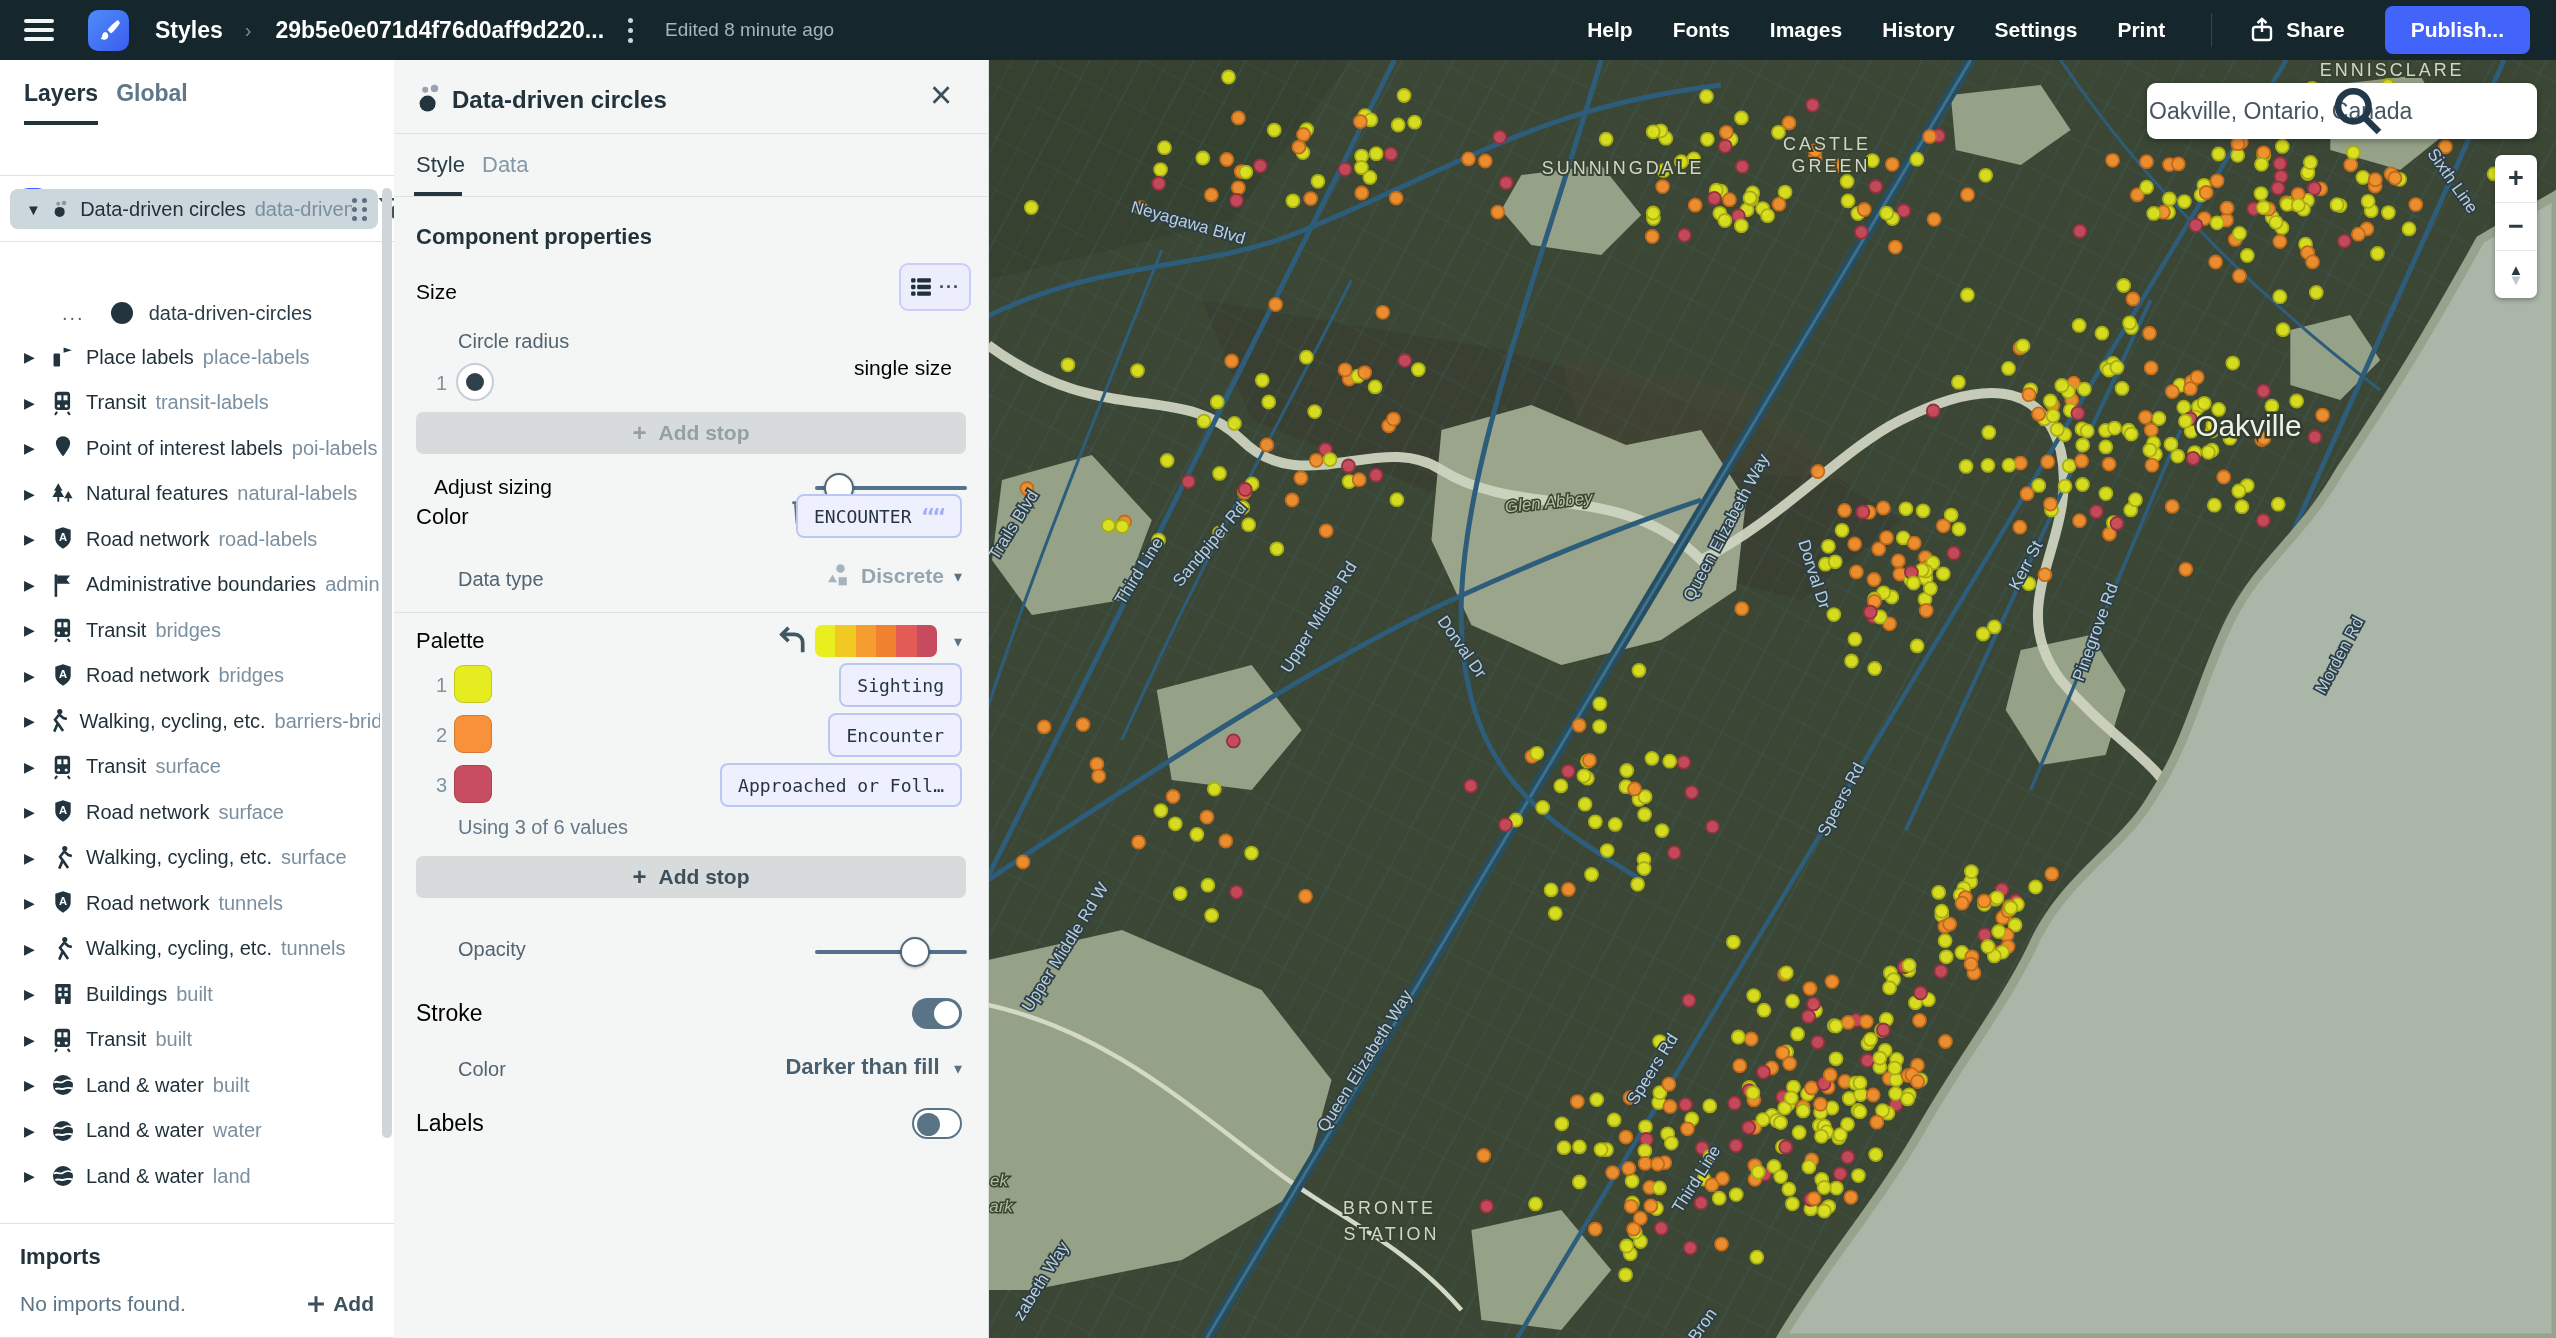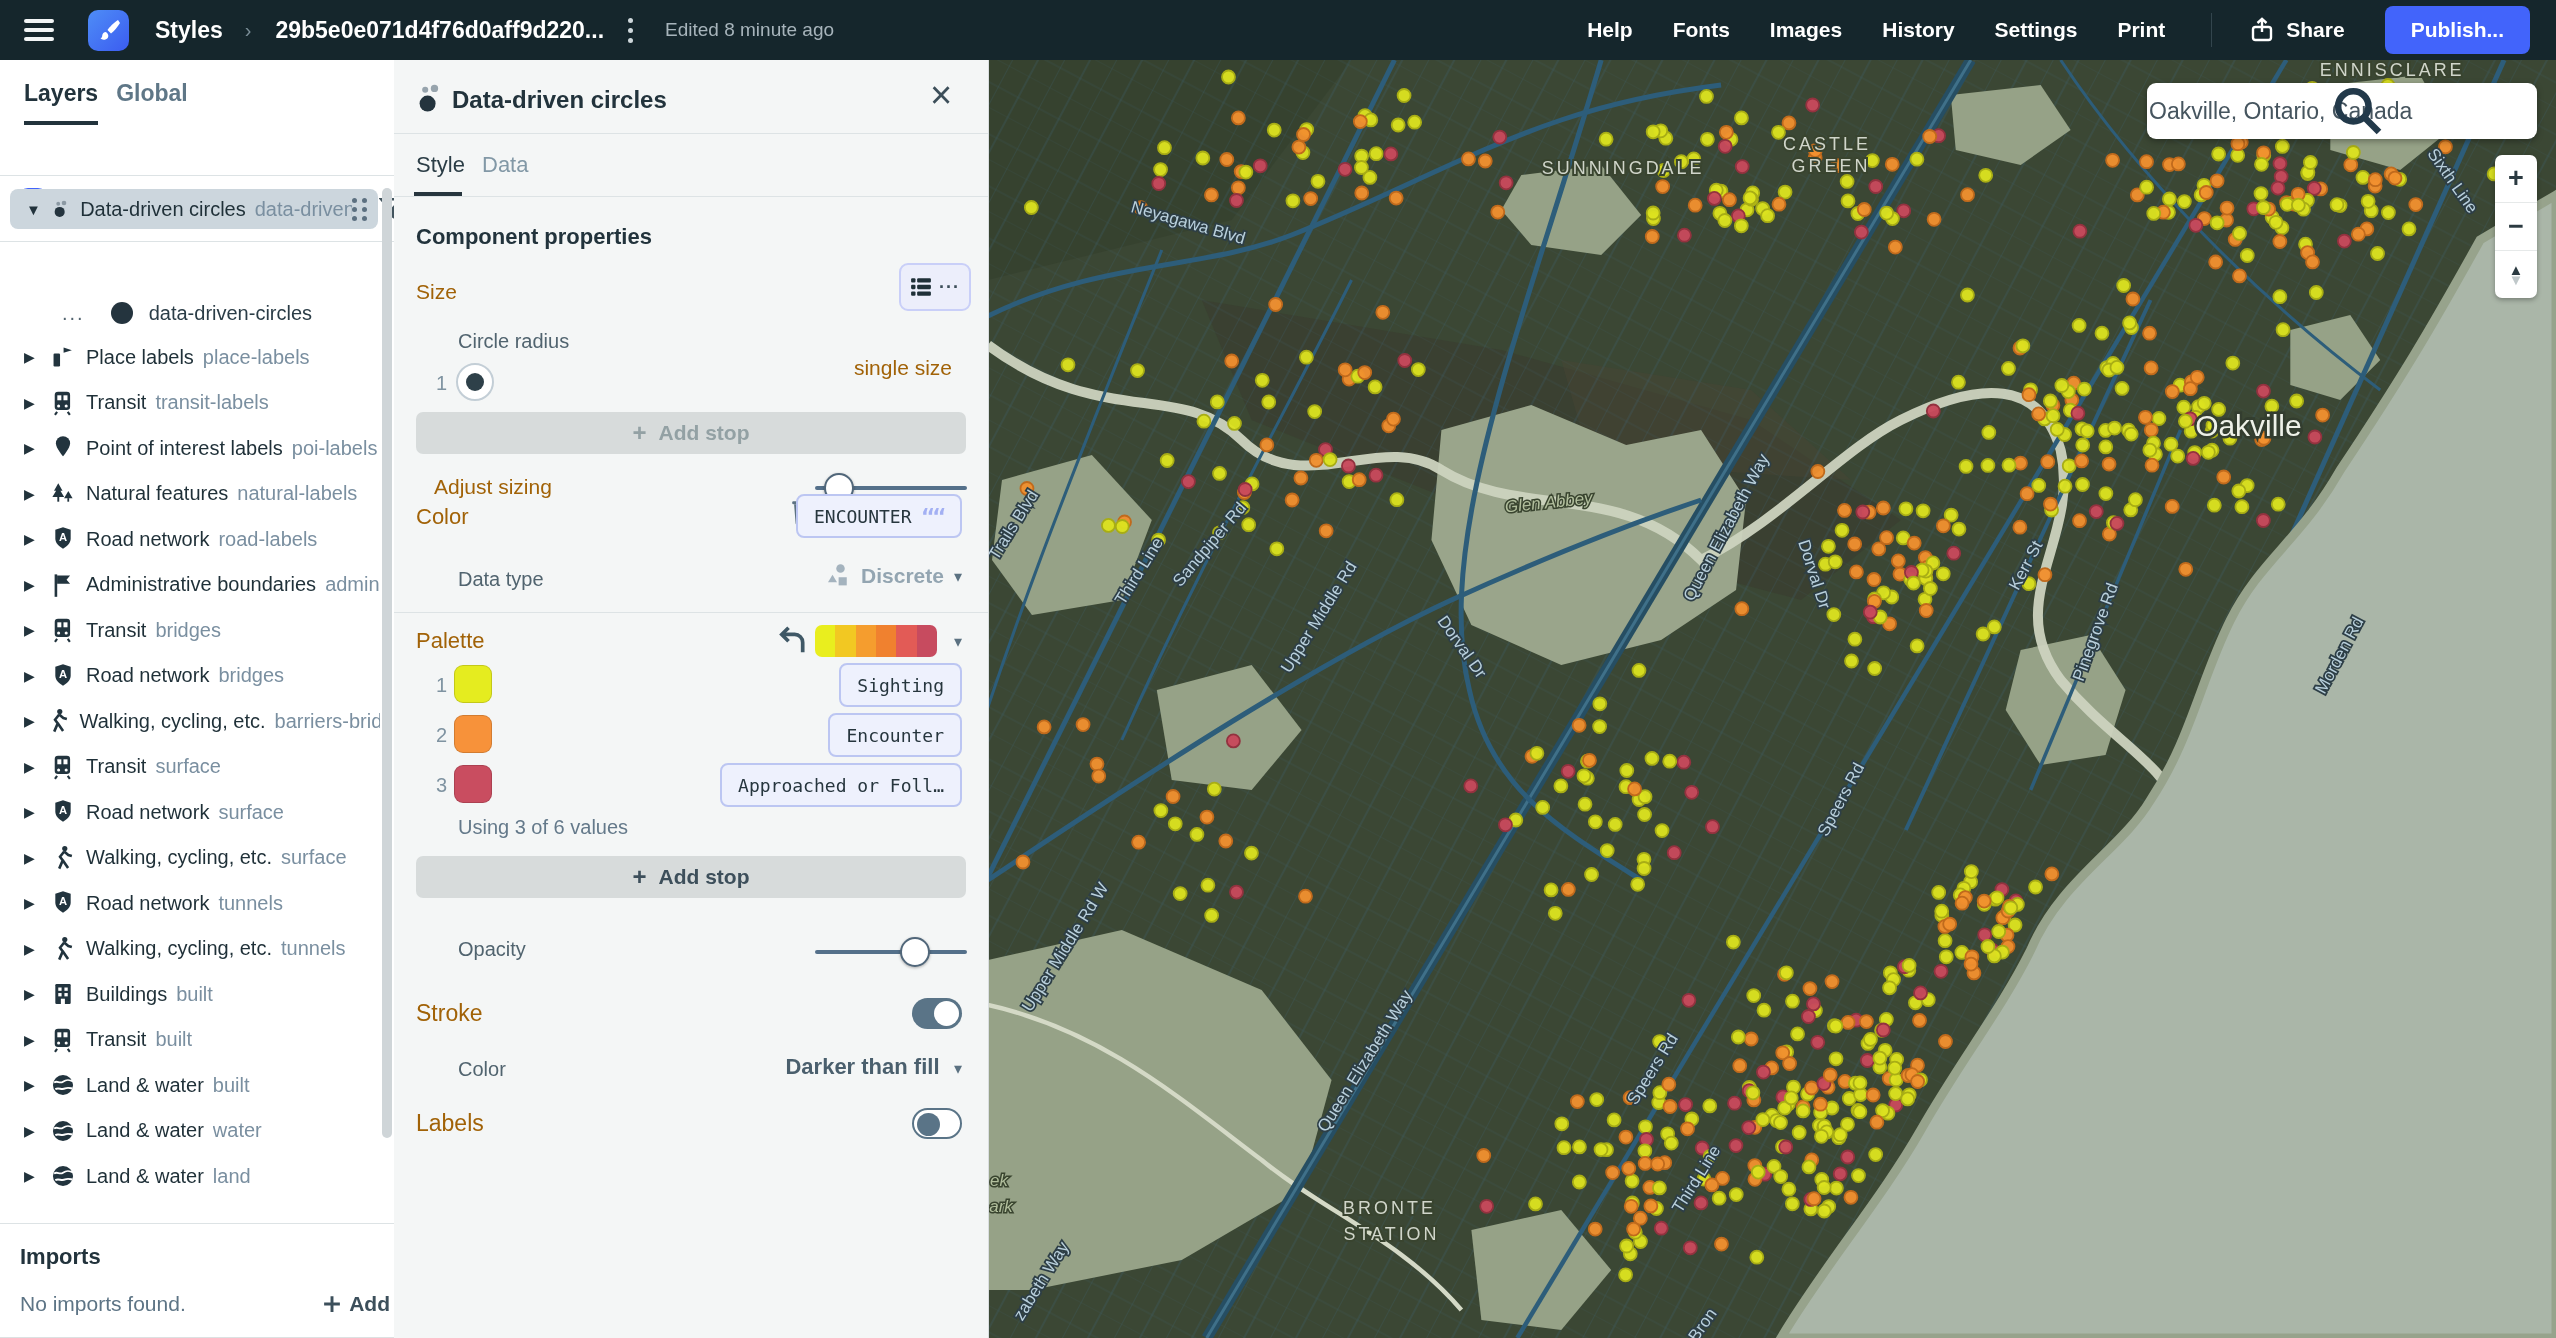--- a/index.html
+++ b/index.html
@@ -50,34 +50,34 @@
   #child-row .dots{color:#53646f;font-size:20px;margin-left:62px;letter-spacing:2px;}
   #child-row .bigdot{width:22px;height:22px;border-radius:50%;background:#24343e;margin-left:26px;}
   #child-row .row-name{color:#2b3d47;margin-left:16px;}
   #group-list{position:absolute;left:0;top:274px;width:380px;}
   .grow{position:absolute;left:0;width:380px;height:46px;display:flex;align-items:center;cursor:pointer;}
   .grow .tri{font-size:14px;color:#22333c;margin-left:24px;width:18px;}
   .grow .gicon{width:26px;display:flex;justify-content:center;margin-left:8px;}
   #lscroll{position:absolute;right:2px;top:128px;width:10px;height:950px;border-radius:5px;background:#cfd5d8;}
   #imports{position:absolute;left:0;top:1163px;width:394px;border-top:1px solid #dde3e5;background:#fff;}
   #imports h3{margin:20px 0 0 20px;font-size:22px;color:#22333c;}
-  #imports .irow{display:flex;align-items:center;margin:22px 4px 0 20px;}
+  #imports .irow{display:flex;align-items:center;margin:22px 20px 0 20px;}
   #imports .empty{font-size:21px;color:#5d7485;}
   #import-add{margin-left:auto;display:flex;align-items:center;gap:8px;font-size:21px;font-weight:bold;color:#3c4f5b;cursor:pointer;}
   #statusbar{position:absolute;left:0;top:1277px;width:394px;height:61px;background:#dce1e2;display:flex;align-items:center;}
 
   
   #props{position:absolute;left:394px;top:60px;width:594px;height:1278px;background:#f4f6f6;z-index:30;border-right:1px solid #d9dee0;}
   #props .abs{position:absolute;}
   #p-title{left:58px;top:26px;font-size:24px;font-weight:bold;color:#22333c;}
   #p-close{left:530px;top:10px;font-size:38px;color:#3c4e59;cursor:pointer;line-height:1;padding:6px;}
   .ptab{font-size:22px;color:#2b3d46;cursor:pointer;}
   .ptab.inactive{color:#8298a6;}
   #p-sec{font-size:22px;font-weight:bold;color:#22333c;}
-  .plabel{font-size:21px;color:#a16207;}
+  .plabel{font-size:21px;color:#000000;}
   .psub{font-size:20px;color:#51646f;margin-left:24px;}
   .pill-btn{position:absolute;left:505px;top:203px;width:68px;height:44px;border:2px solid #c9cff8;background:#eceefb;border-radius:9px;
             display:flex;align-items:center;justify-content:center;gap:7px;cursor:pointer;}
   .dots3{color:#3c4e59;font-size:18px;font-weight:bold;letter-spacing:1px;}
   .stopnum{font-size:20px;color:#7f93a1;}
   .ring-swatch{width:34px;height:34px;border-radius:50%;border:2px solid #c3ced6;background:#fff;display:flex;align-items:center;justify-content:center;cursor:pointer;}
   .ring-swatch i{width:18px;height:18px;border-radius:50%;background:#2e4049;}
   .addstop{position:absolute;left:22px;width:550px;height:42px;border:none;border-radius:7px;background:#d7dbdb;
            font-size:21px;font-weight:bold;cursor:pointer;display:flex;align-items:center;justify-content:center;gap:12px;}
   .addstop.disabled{color:#93a1a4;cursor:default;}

